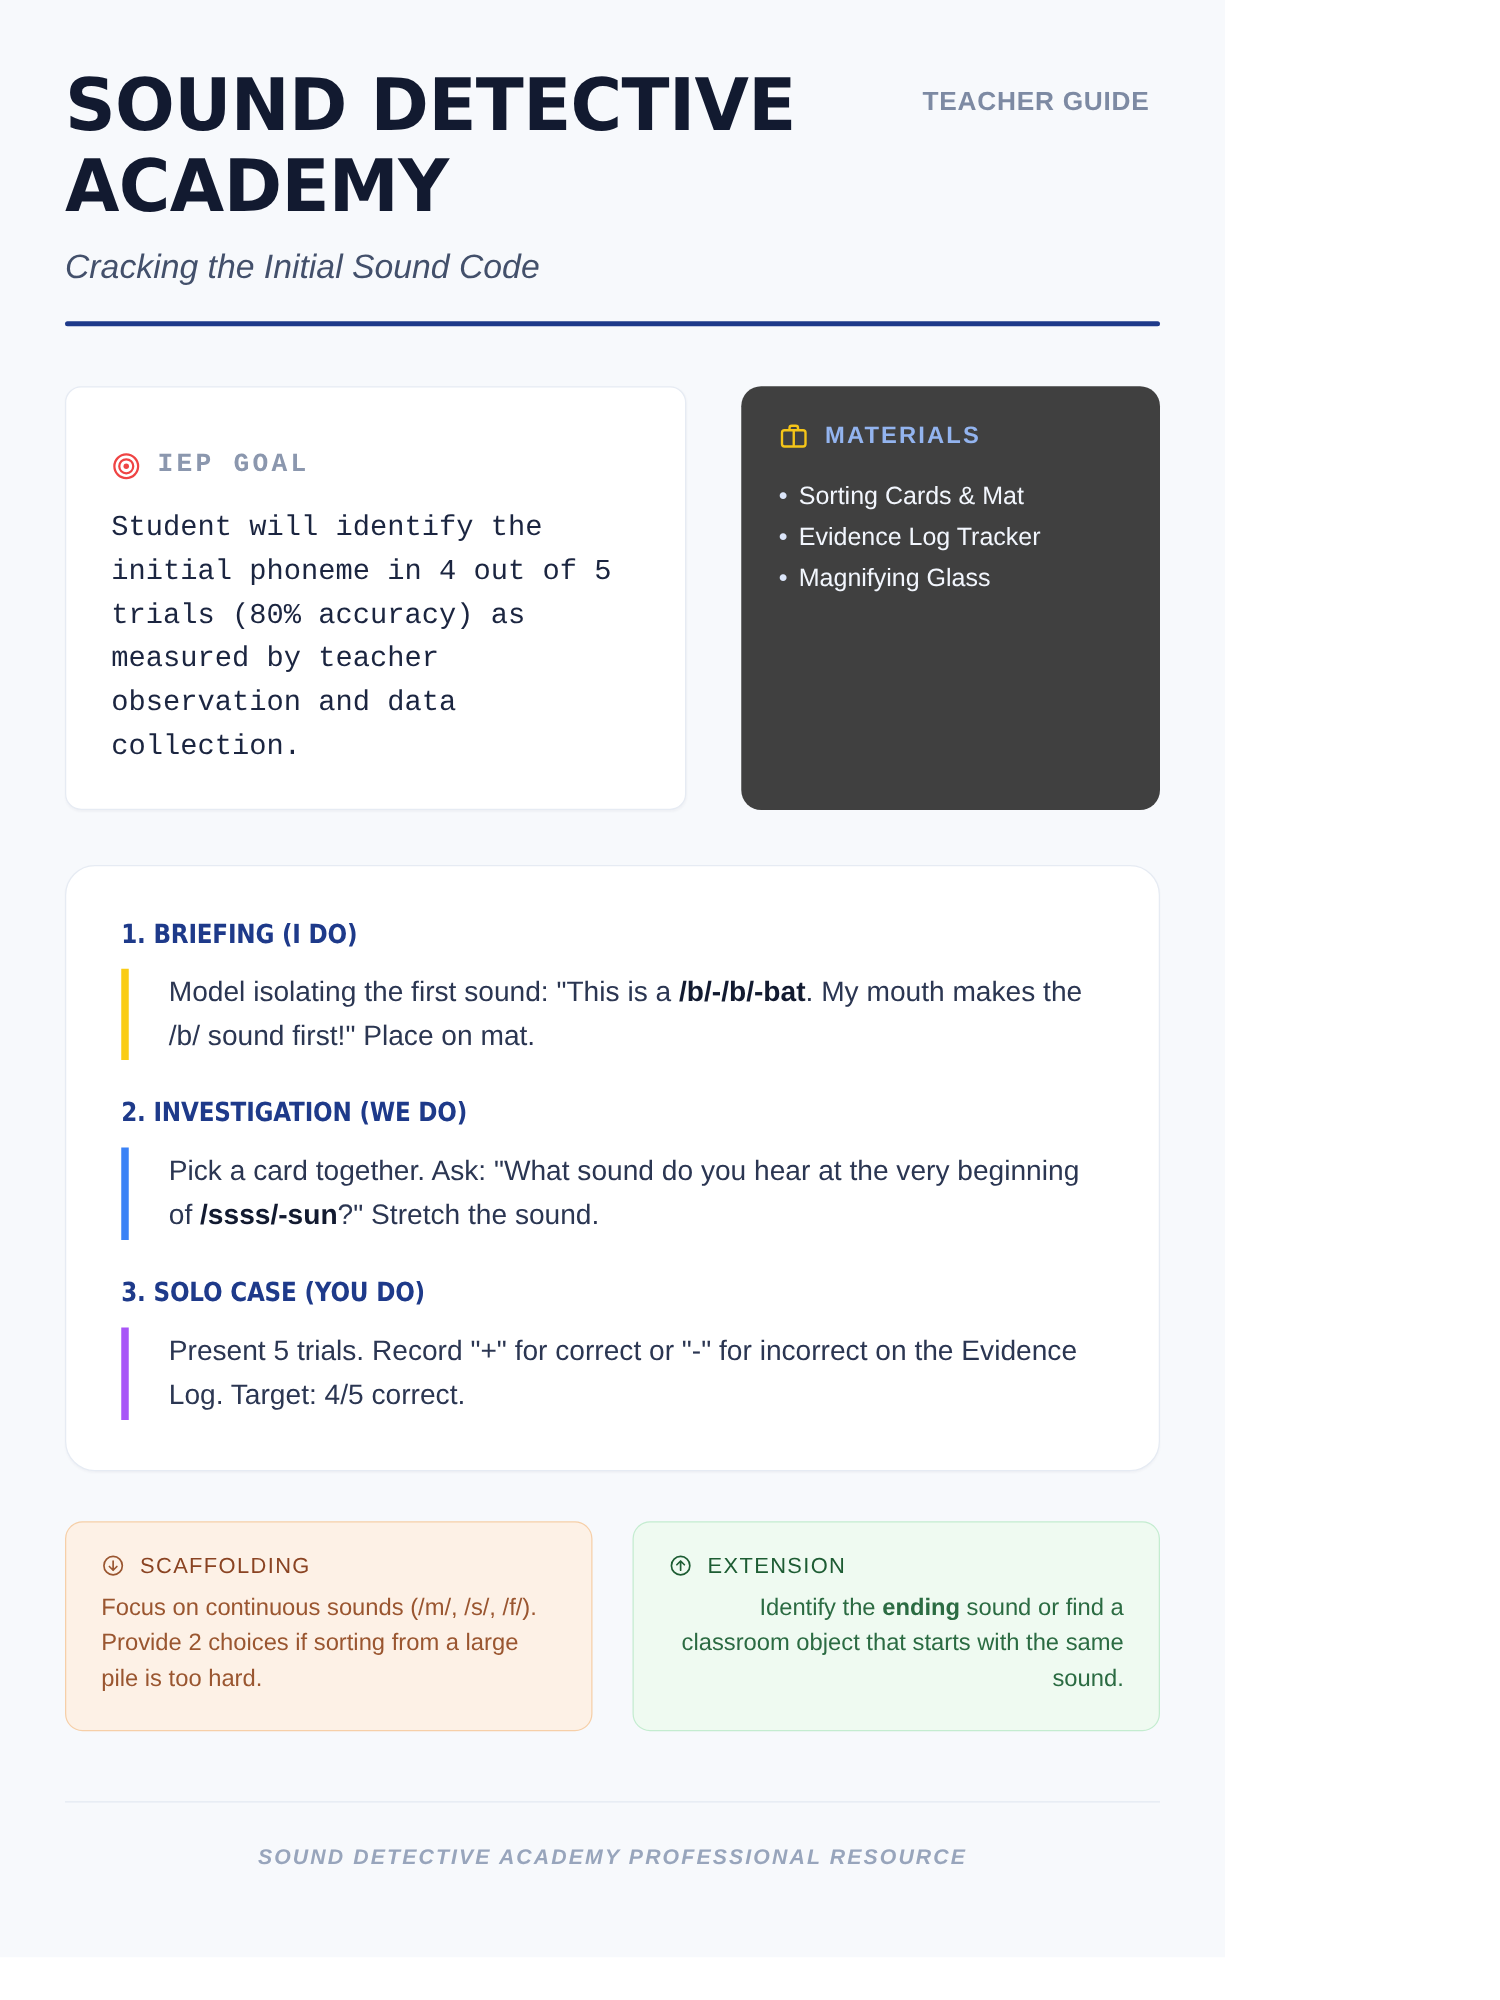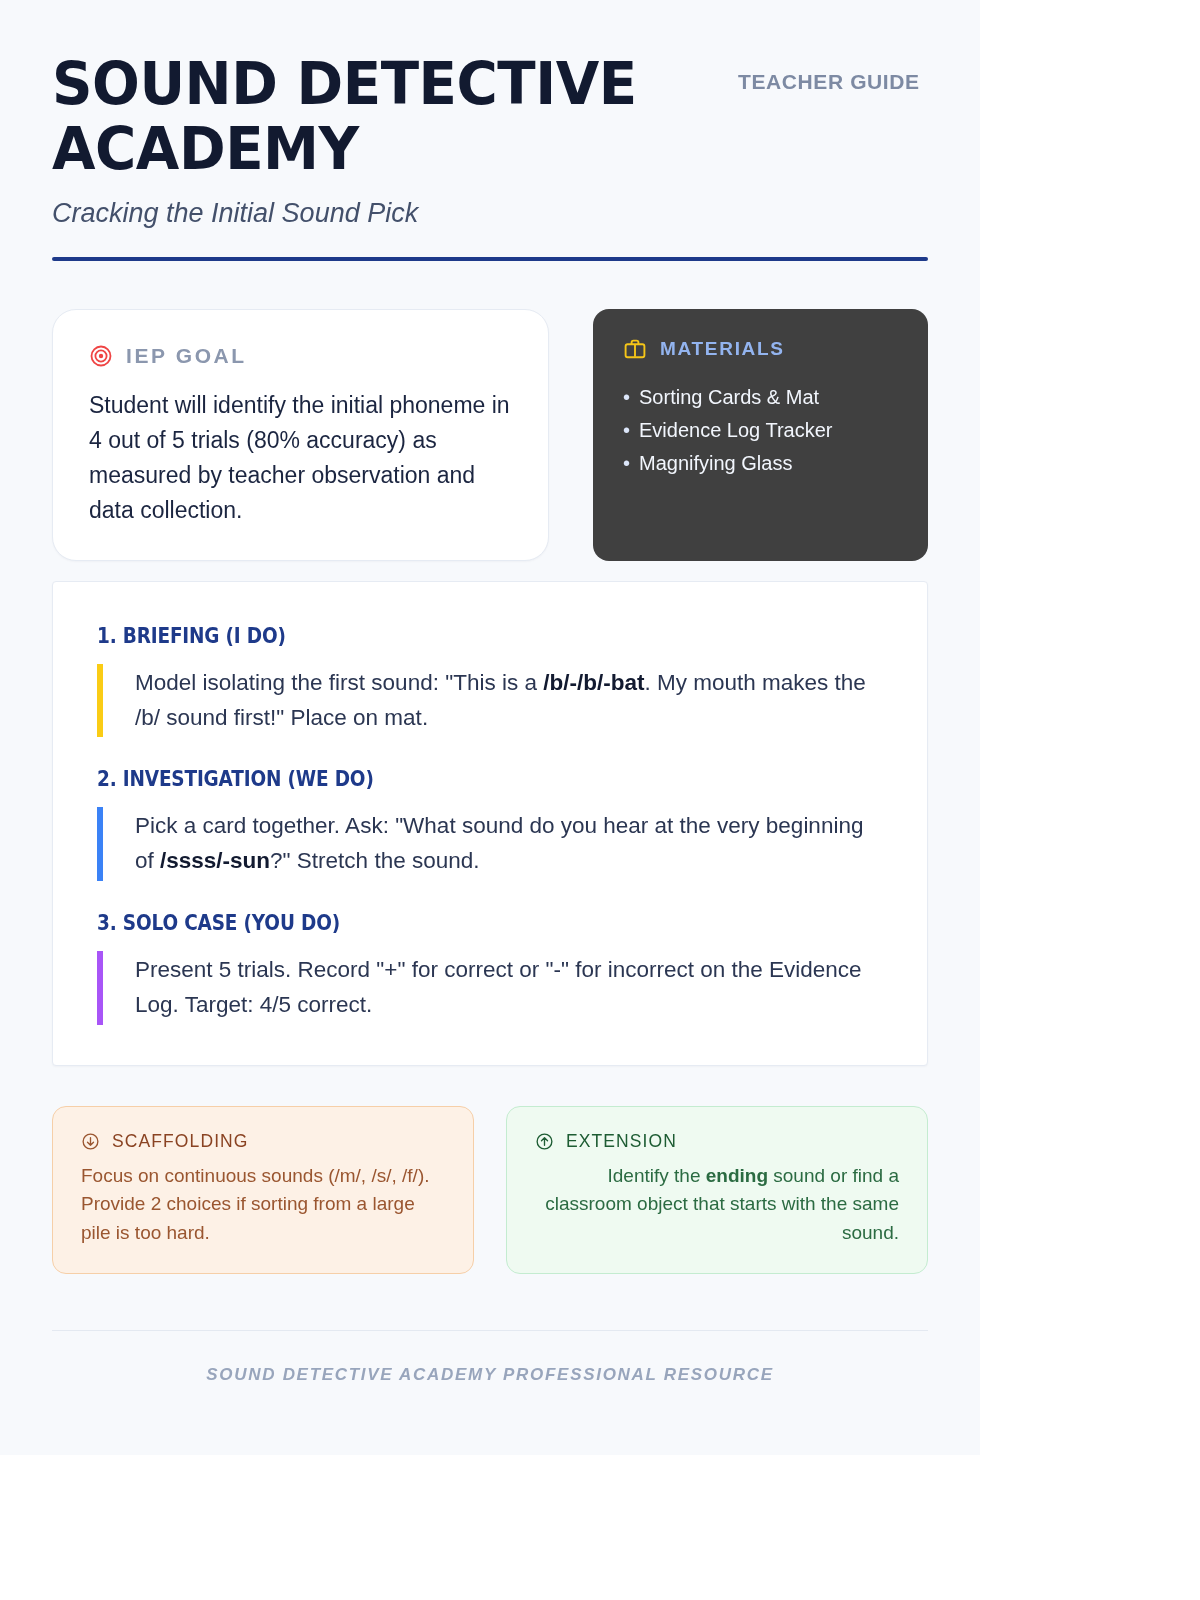--- a/index.html
+++ b/index.html
@@ -67,23 +67,24 @@
     display: flex;
     gap: 44px;
     margin-top: 48px;
     align-items: stretch;
   }
 
   .goal-card {
     flex: 1 1 auto;
     background: #ffffff;
     border: 1.5px solid #e6ebf3;
-    border-radius: 24px;
-    padding: 34px 36px 32px 36px;
+    border-radius: 13px;
+    padding: 51px 36px 32px 36px;
     box-shadow: 0 1px 2px rgba(20,30,60,0.035);
+    font-family: Liberation Mono, monospace;
   }
   .card-head {
     display: flex;
     align-items: center;
     gap: 13px;
     margin-bottom: 20px;
   }
   .goal-label {
     font-size: 21px;
     font-weight: 700;
@@ -115,24 +116,24 @@
     font-size: 20px;
     line-height: 1.65;
     color: #f2f6fd;
     display: flex;
     gap: 9px;
   }
   .bullet { color: #dce6fa; }
 
   
   .steps-card {
-    margin-top: 20px;
+    margin-top: 44px;
     background: #ffffff;
     border: 1.5px solid #e6ebf3;
-    border-radius: 4px;
+    border-radius: 24px;
     padding: 42px 44px 40px 44px;
     box-shadow: 0 1px 2px rgba(20,30,60,0.035);
   }
   .step + .step { margin-top: 30px; }
   .step-title {
     font-family: "DejaVu Sans", sans-serif;
     font-weight: 700;
     font-size: 21px;
     letter-spacing: -0.2px;
     color: #1e3a8a;
@@ -212,21 +213,21 @@
   .icon { display: inline-flex; align-items: center; justify-content: center; }
 </style>
 </head>
 <body>
 
 <div class="page">
 
   <div class="header">
     <div class="header-left">
       <div class="title">SOUND DETECTIVE ACADEMY</div>
-      <div class="subtitle">Cracking the Initial Sound Pick</div>
+      <div class="subtitle">Cracking the Initial Sound Code</div>
     </div>
     <div class="doc-type">TEACHER GUIDE</div>
   </div>
   <div class="header-rule"></div>
 
   <div class="top-row">
 
     <div class="goal-card">
       <div class="card-head">
         <span class="icon">

